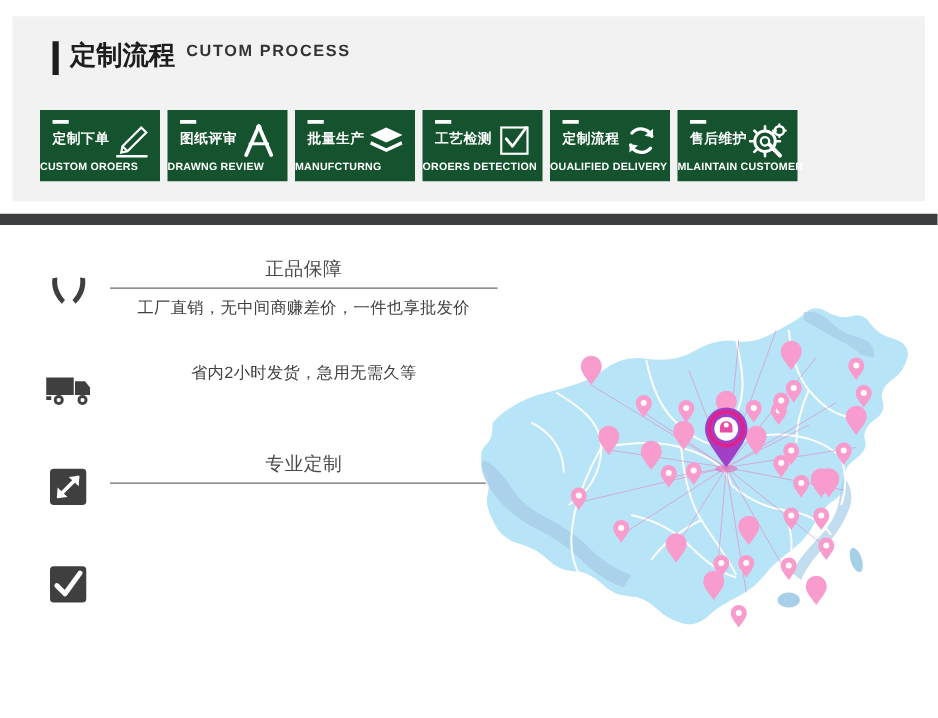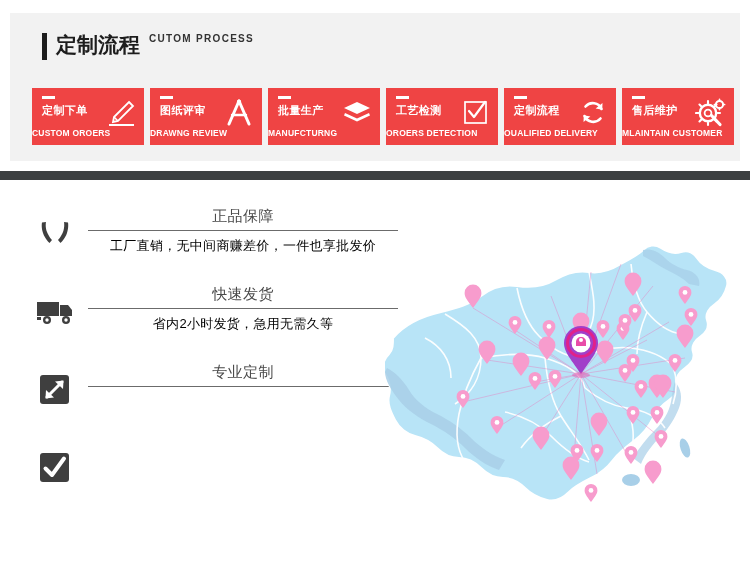--- a/index.html
+++ b/index.html
@@ -40,39 +40,39 @@
     margin-right: 9px;
   }
   .title-cn {
     font-size: 21px;
     font-weight: bold;
     color: #1d1d1d;
     line-height: 24px;
     letter-spacing: 0px;
   }
   .title-en {
-    font-size: 10px;
+    font-size: 13px;
     font-weight: bold;
     color: #333333;
     letter-spacing: 1.3px;
     margin-left: 9px;
     padding-bottom: 2px;
   }
 
   .cards {
     position: absolute;
     left: 22px;
     top: 75px;
     display: flex;
     gap: 6px;
   }
   .card {
-    width: 112px;
+    width: 96px;
     height: 57px;
-    background: #ef4444;
+    background: #14532d;
     position: relative;
     box-sizing: border-box;
   }
   .card .dash {
     position: absolute;
     left: 10px;
     top: 8px;
     width: 13px;
     height: 3px;
     background: #ffffff;
@@ -146,21 +146,21 @@
   .feature .f-title {
     font-size: 15px;
     color: #4a4a4a;
     line-height: 22px;
     padding-bottom: 3px;
     border-bottom: 1px solid #6b6b6b;
     letter-spacing: 0.4px;
   }
   .feature .f-desc {
     font-size: 13px;
-    color: #000000;
+    color: #404040;
     line-height: 24px;
     padding-top: 3px;
     letter-spacing: 0.3px;
   }
 
   
   .map-wrap {
     position: absolute;
     left: 385px;
     top: 212px;
@@ -290,21 +290,20 @@
         <rect x="4" y="11" width="22" height="14" fill="#3f3f3f"></rect>
         <path d="M27 14 L35 14 L39 19 L39 25 L27 25 Z" fill="#3f3f3f"></path>
         <rect x="4" y="26" width="4" height="3" fill="#3f3f3f"></rect>
         <circle cx="14" cy="29" r="4" fill="#3f3f3f"></circle>
         <circle cx="14" cy="29" r="1.7" fill="#ffffff"></circle>
         <circle cx="33" cy="29" r="4" fill="#3f3f3f"></circle>
         <circle cx="33" cy="29" r="1.7" fill="#ffffff"></circle>
       </svg>
     </div>
     <div class="f-text">
-      <div class="f-title">快速发货</div>
       <div class="f-desc">省内2小时发货，急用无需久等</div>
     </div>
   </div>
 
   <div class="feature">
     <div class="f-icon">
       <svg viewBox="0 0 44 42">
         <rect x="7" y="6" width="29" height="29" rx="3" fill="#3f3f3f"></rect>
         <path d="M14 28 L29 13" stroke="#ffffff" stroke-width="3" stroke-linecap="round"></path>
         <path d="M30.5 11.5 L30 20 L22 12.5 Z" fill="#ffffff"></path>

